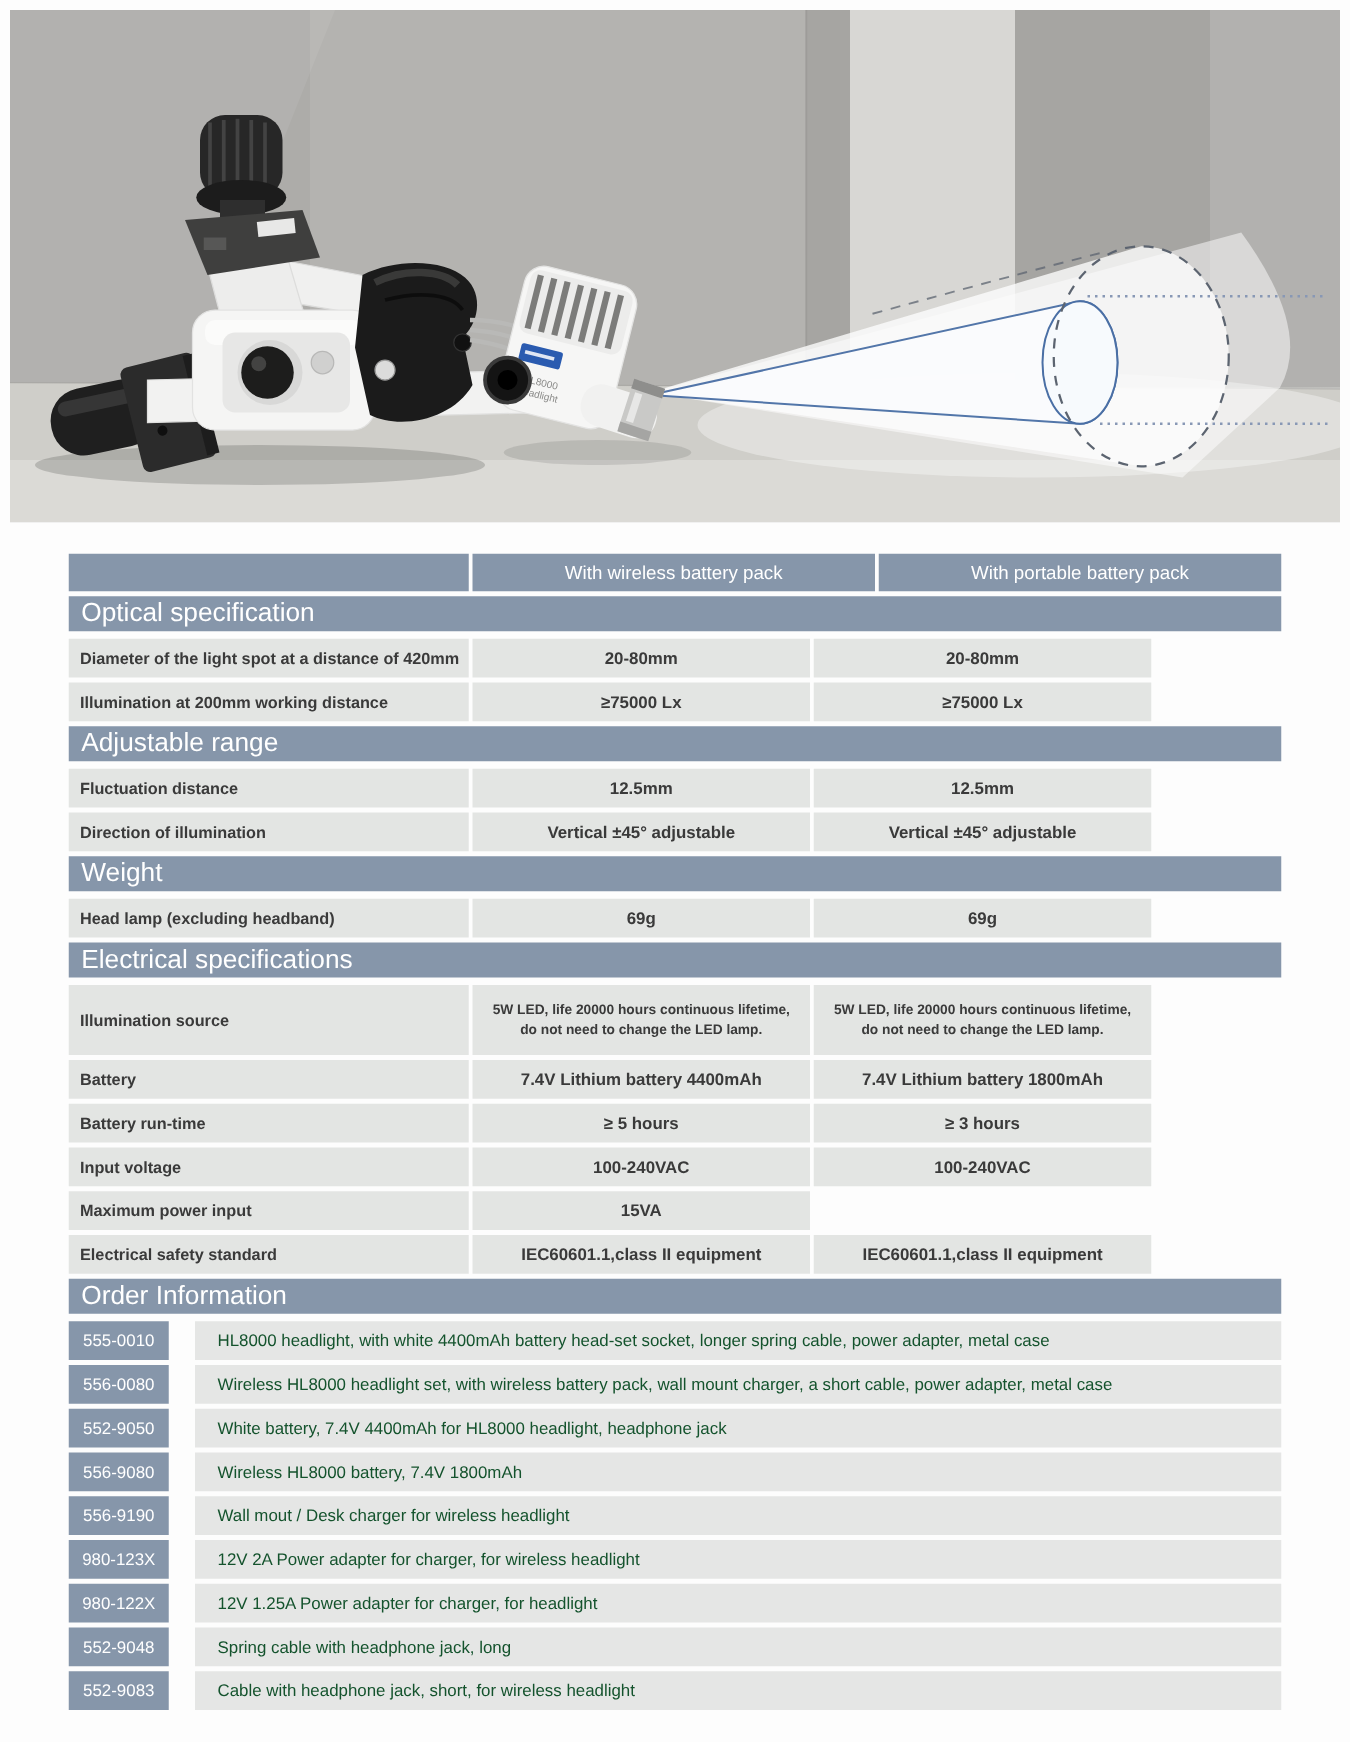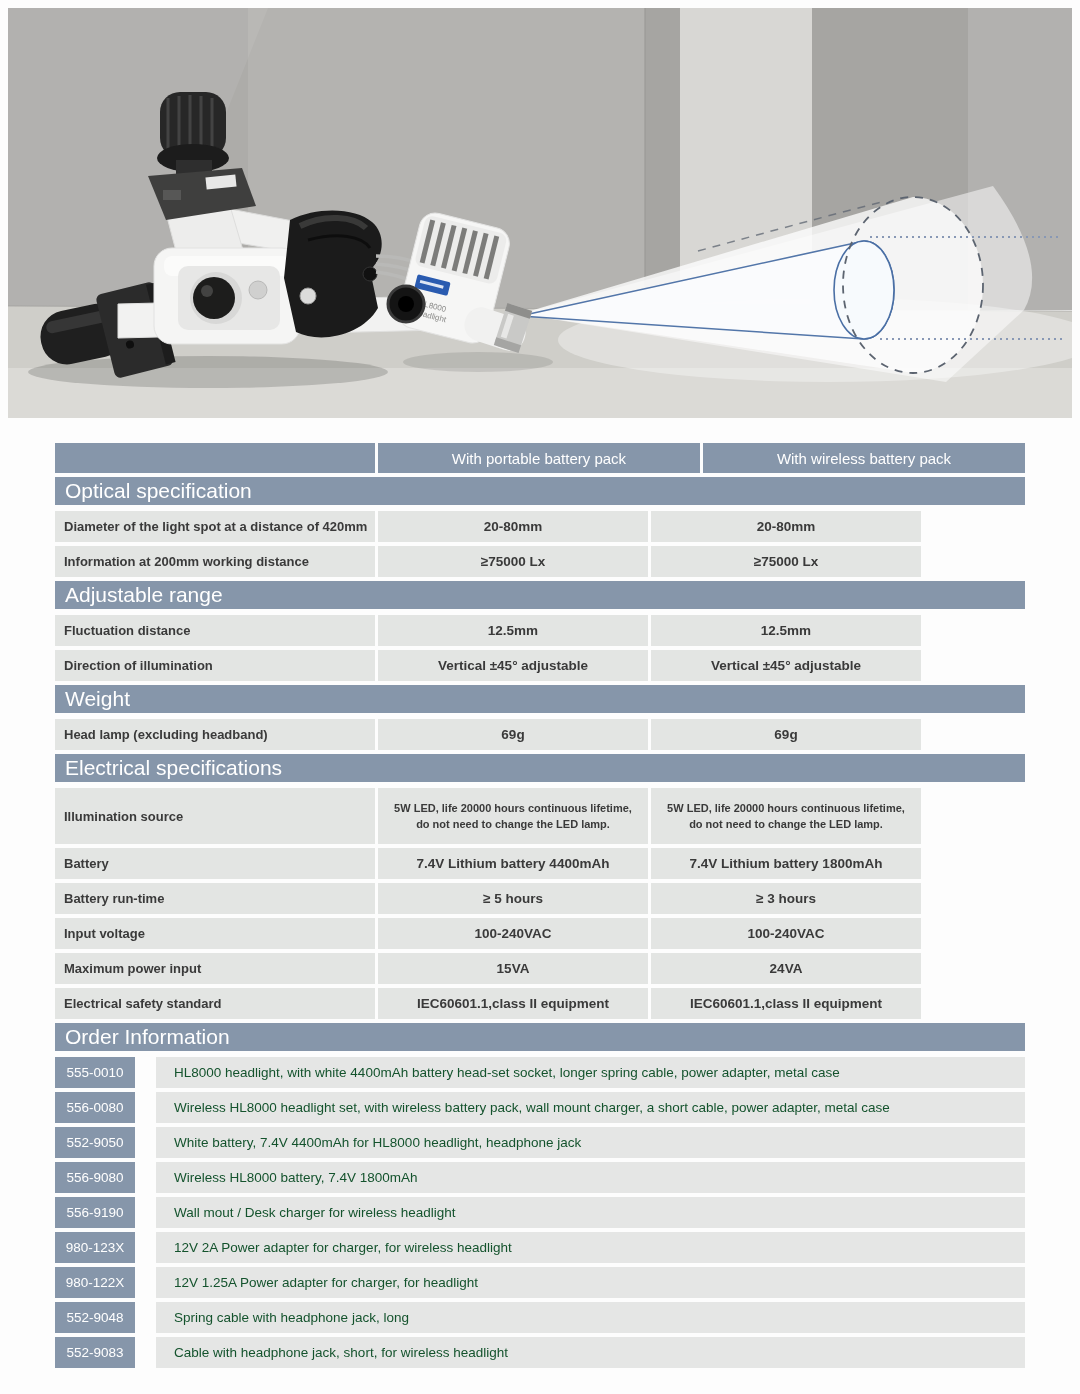--- a/index.html
+++ b/index.html
@@ -159,32 +159,32 @@
           <rect x="496" y="308" width="6" height="24" fill="#efefee" opacity="0.8"></rect>
         </g>
       </g>
     </svg>
   </div>
 
   <div class="spec">
 
     <div class="thead">
       <div class="hcell hc0"></div>
+      <div class="hcell hc2">With wireless battery pack</div>
       <div class="hcell hc1">With portable battery pack</div>
-      <div class="hcell hc2">With wireless battery pack</div>
     </div>
 
     <div class="bar">Optical specification</div>
     <div class="row">
       <div class="cell lab">Diameter of the light spot at a distance of 420mm</div>
       <div class="cell val">20-80mm</div>
       <div class="cell val">20-80mm</div>
     </div>
     <div class="row">
-      <div class="cell lab">Information at 200mm working distance</div>
+      <div class="cell lab">Illumination at 200mm working distance</div>
       <div class="cell val">≥75000 Lx</div>
       <div class="cell val">≥75000 Lx</div>
     </div>
 
     <div class="bar">Adjustable range</div>
     <div class="row">
       <div class="cell lab">Fluctuation distance</div>
       <div class="cell val">12.5mm</div>
       <div class="cell val">12.5mm</div>
     </div>
@@ -218,21 +218,20 @@
       <div class="cell val">≥ 3 hours</div>
     </div>
     <div class="row">
       <div class="cell lab">Input voltage</div>
       <div class="cell val">100-240VAC</div>
       <div class="cell val">100-240VAC</div>
     </div>
     <div class="row">
       <div class="cell lab">Maximum power input</div>
       <div class="cell val">15VA</div>
-      <div class="cell val">24VA</div>
     </div>
     <div class="row">
       <div class="cell lab">Electrical safety standard</div>
       <div class="cell val">IEC60601.1,class II equipment</div>
       <div class="cell val">IEC60601.1,class II equipment</div>
     </div>
 
     <div class="bar">Order Information</div>
 
     <div class="orow">

